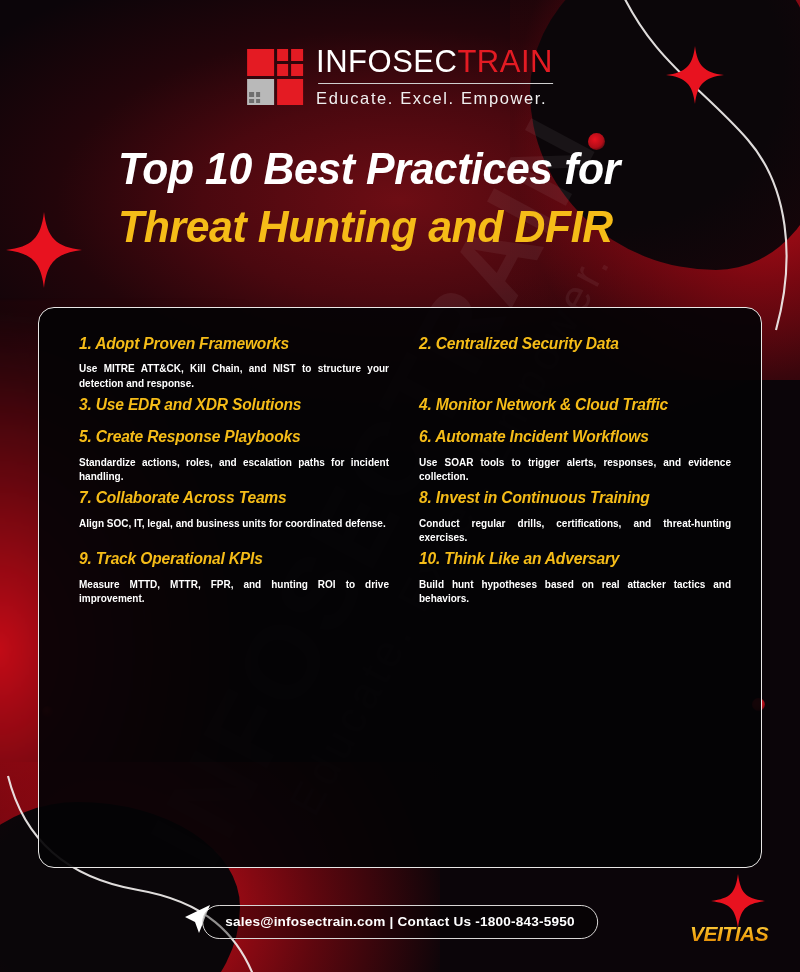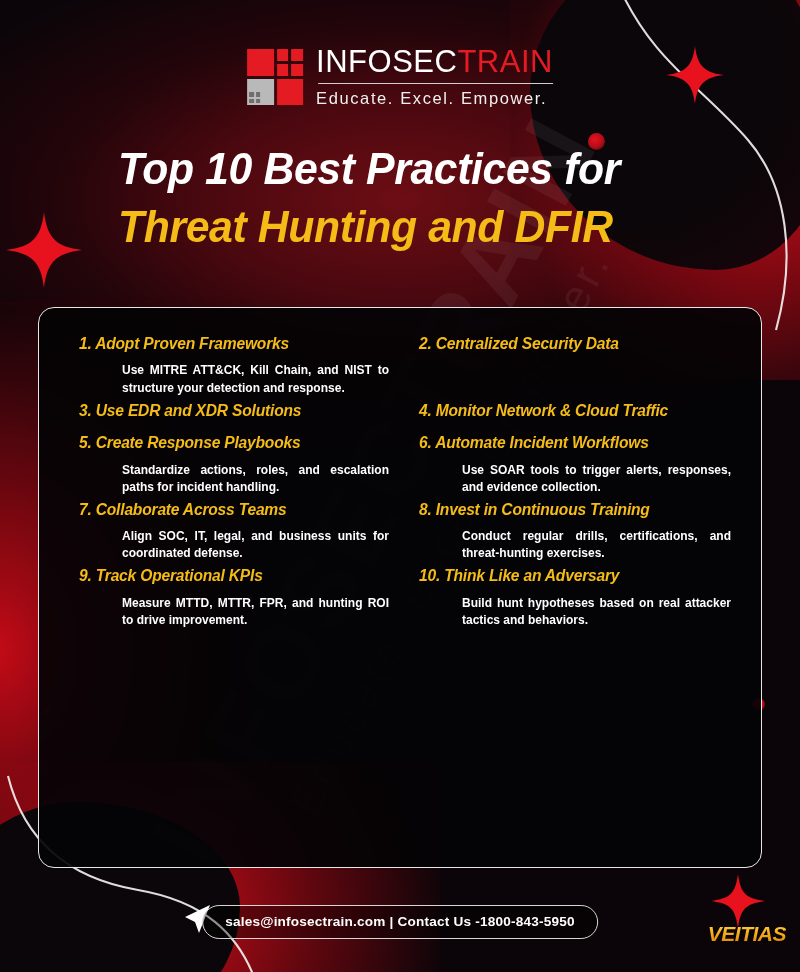--- a/index.html
+++ b/index.html
@@ -203,26 +203,25 @@
     font-size: 15.6px;
     font-weight: 700;
     font-style: italic;
     letter-spacing: -0.2px;
     line-height: 1.25;
     white-space: nowrap;
     margin-bottom: 9px;
   }
   .tip-body {
     color: #ffffff;
-    font-size: 12px;
+    font-size: 10px;
     font-weight: 700;
     line-height: 1.42;
     text-align: justify;
     text-justify: inter-word;
-    margin-left: 43px;
   }
 
   
   .footer-pill {
     position: absolute;
     left: 50%; top: 905px;
     transform: translateX(-50%);
     border: 1.3px solid #d8d6d5;
     border-radius: 20px;
     padding: 8px 22px 9px;
@@ -234,21 +233,21 @@
     background: rgba(0,0,0,0.35);
   }
   .cursor-icon {
     position: absolute;
     left: 182px; top: 903px;
   }
   .veitias {
     position: absolute;
     right: 14px; top: 874px;
     width: 96px;
-    text-align: right;
+    text-align: left;
   }
   .veitias-star { margin: 0 auto; display: block; }
   .veitias-word {
     margin-top: -6px;
     font-size: 21px;
     font-weight: 700;
     font-style: italic;
     letter-spacing: -0.5px;
     background: linear-gradient(180deg, #ffd84a 0%, #f3a712 55%, #d98207 100%);
     -webkit-background-clip: text;

